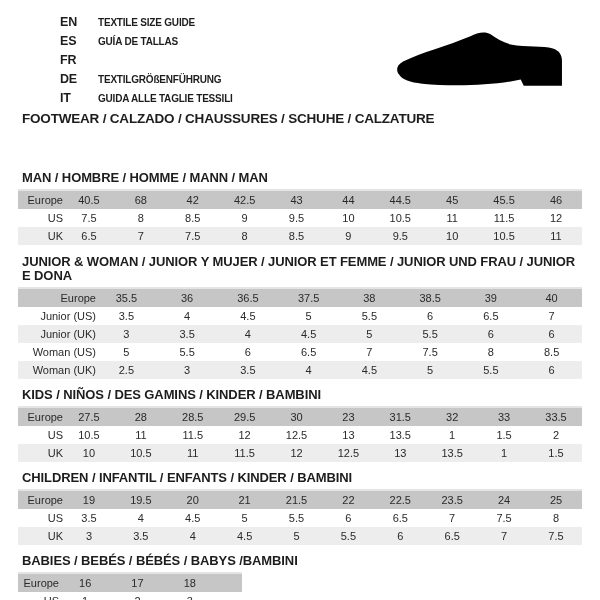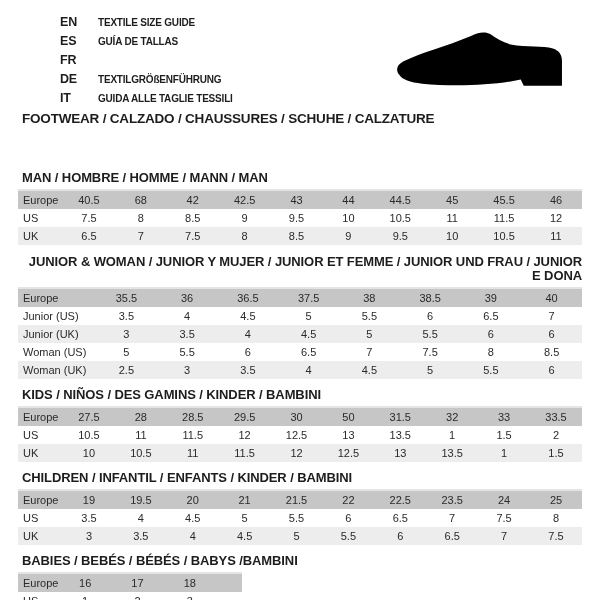--- a/index.html
+++ b/index.html
@@ -15,27 +15,27 @@
   .lang-label{font-size:10px;font-weight:700;letter-spacing:-0.2px;}
   .category-line{
     position:absolute;left:22px;top:111px;font-size:13.5px;font-weight:700;letter-spacing:-0.2px;
   }
   .shoe{position:absolute;left:394px;top:29px;width:176px;height:63px;}
   
   .sections{position:absolute;left:18px;top:162px;width:564px;}
   .section-title{
     margin:9px 0 4px 4px;font-size:13px;font-weight:700;letter-spacing:-0.1px;line-height:14px;
   }
-  .section:nth-child(2) .section-title{margin-top:10px;text-align:right;}
+  .section:nth-child(2) .section-title{margin-top:10px;}
   table{table-layout:fixed;border-collapse:collapse;border-top:2px solid #e4e4e4;}
   .t-std,.t-junior{width:564px;}
   .t-babies{width:224px;}
   td{height:18px;font-size:11px;line-height:18px;text-align:center;padding:0;color:#2a2a2a;
      white-space:nowrap;overflow:hidden;}
-  td.lbl{text-align:left;padding-left:5px;}
+  td.lbl{text-align:right;padding-left:5px;}
   .t-std td.lbl{width:40px;}
   .t-junior td.lbl{width:73px;}
   .t-babies td.lbl{width:36px;}
   .t-babies td.spc{width:26px;}
   tr.hdr td{background:var(--hdr-bg,#c6c6c6);}
   tr.alt td{background:var(--alt-bg,#ededed);}
 </style>
 </head>
 <body>
 
@@ -191,21 +191,21 @@
       <div class="section-title">KIDS / NIÑOS / DES GAMINS / KINDER / BAMBINI</div>
       <table class="t-std">
         <tbody>
           <tr class="hdr">
             <td class="lbl">Europe</td>
             <td>27.5</td>
             <td>28</td>
             <td>28.5</td>
             <td>29.5</td>
             <td>30</td>
-            <td>50</td>
+            <td>23</td>
             <td>31.5</td>
             <td>32</td>
             <td>33</td>
             <td>33.5</td>
           </tr>
           <tr class="">
             <td class="lbl">US</td>
             <td>10.5</td>
             <td>11</td>
             <td>11.5</td>

